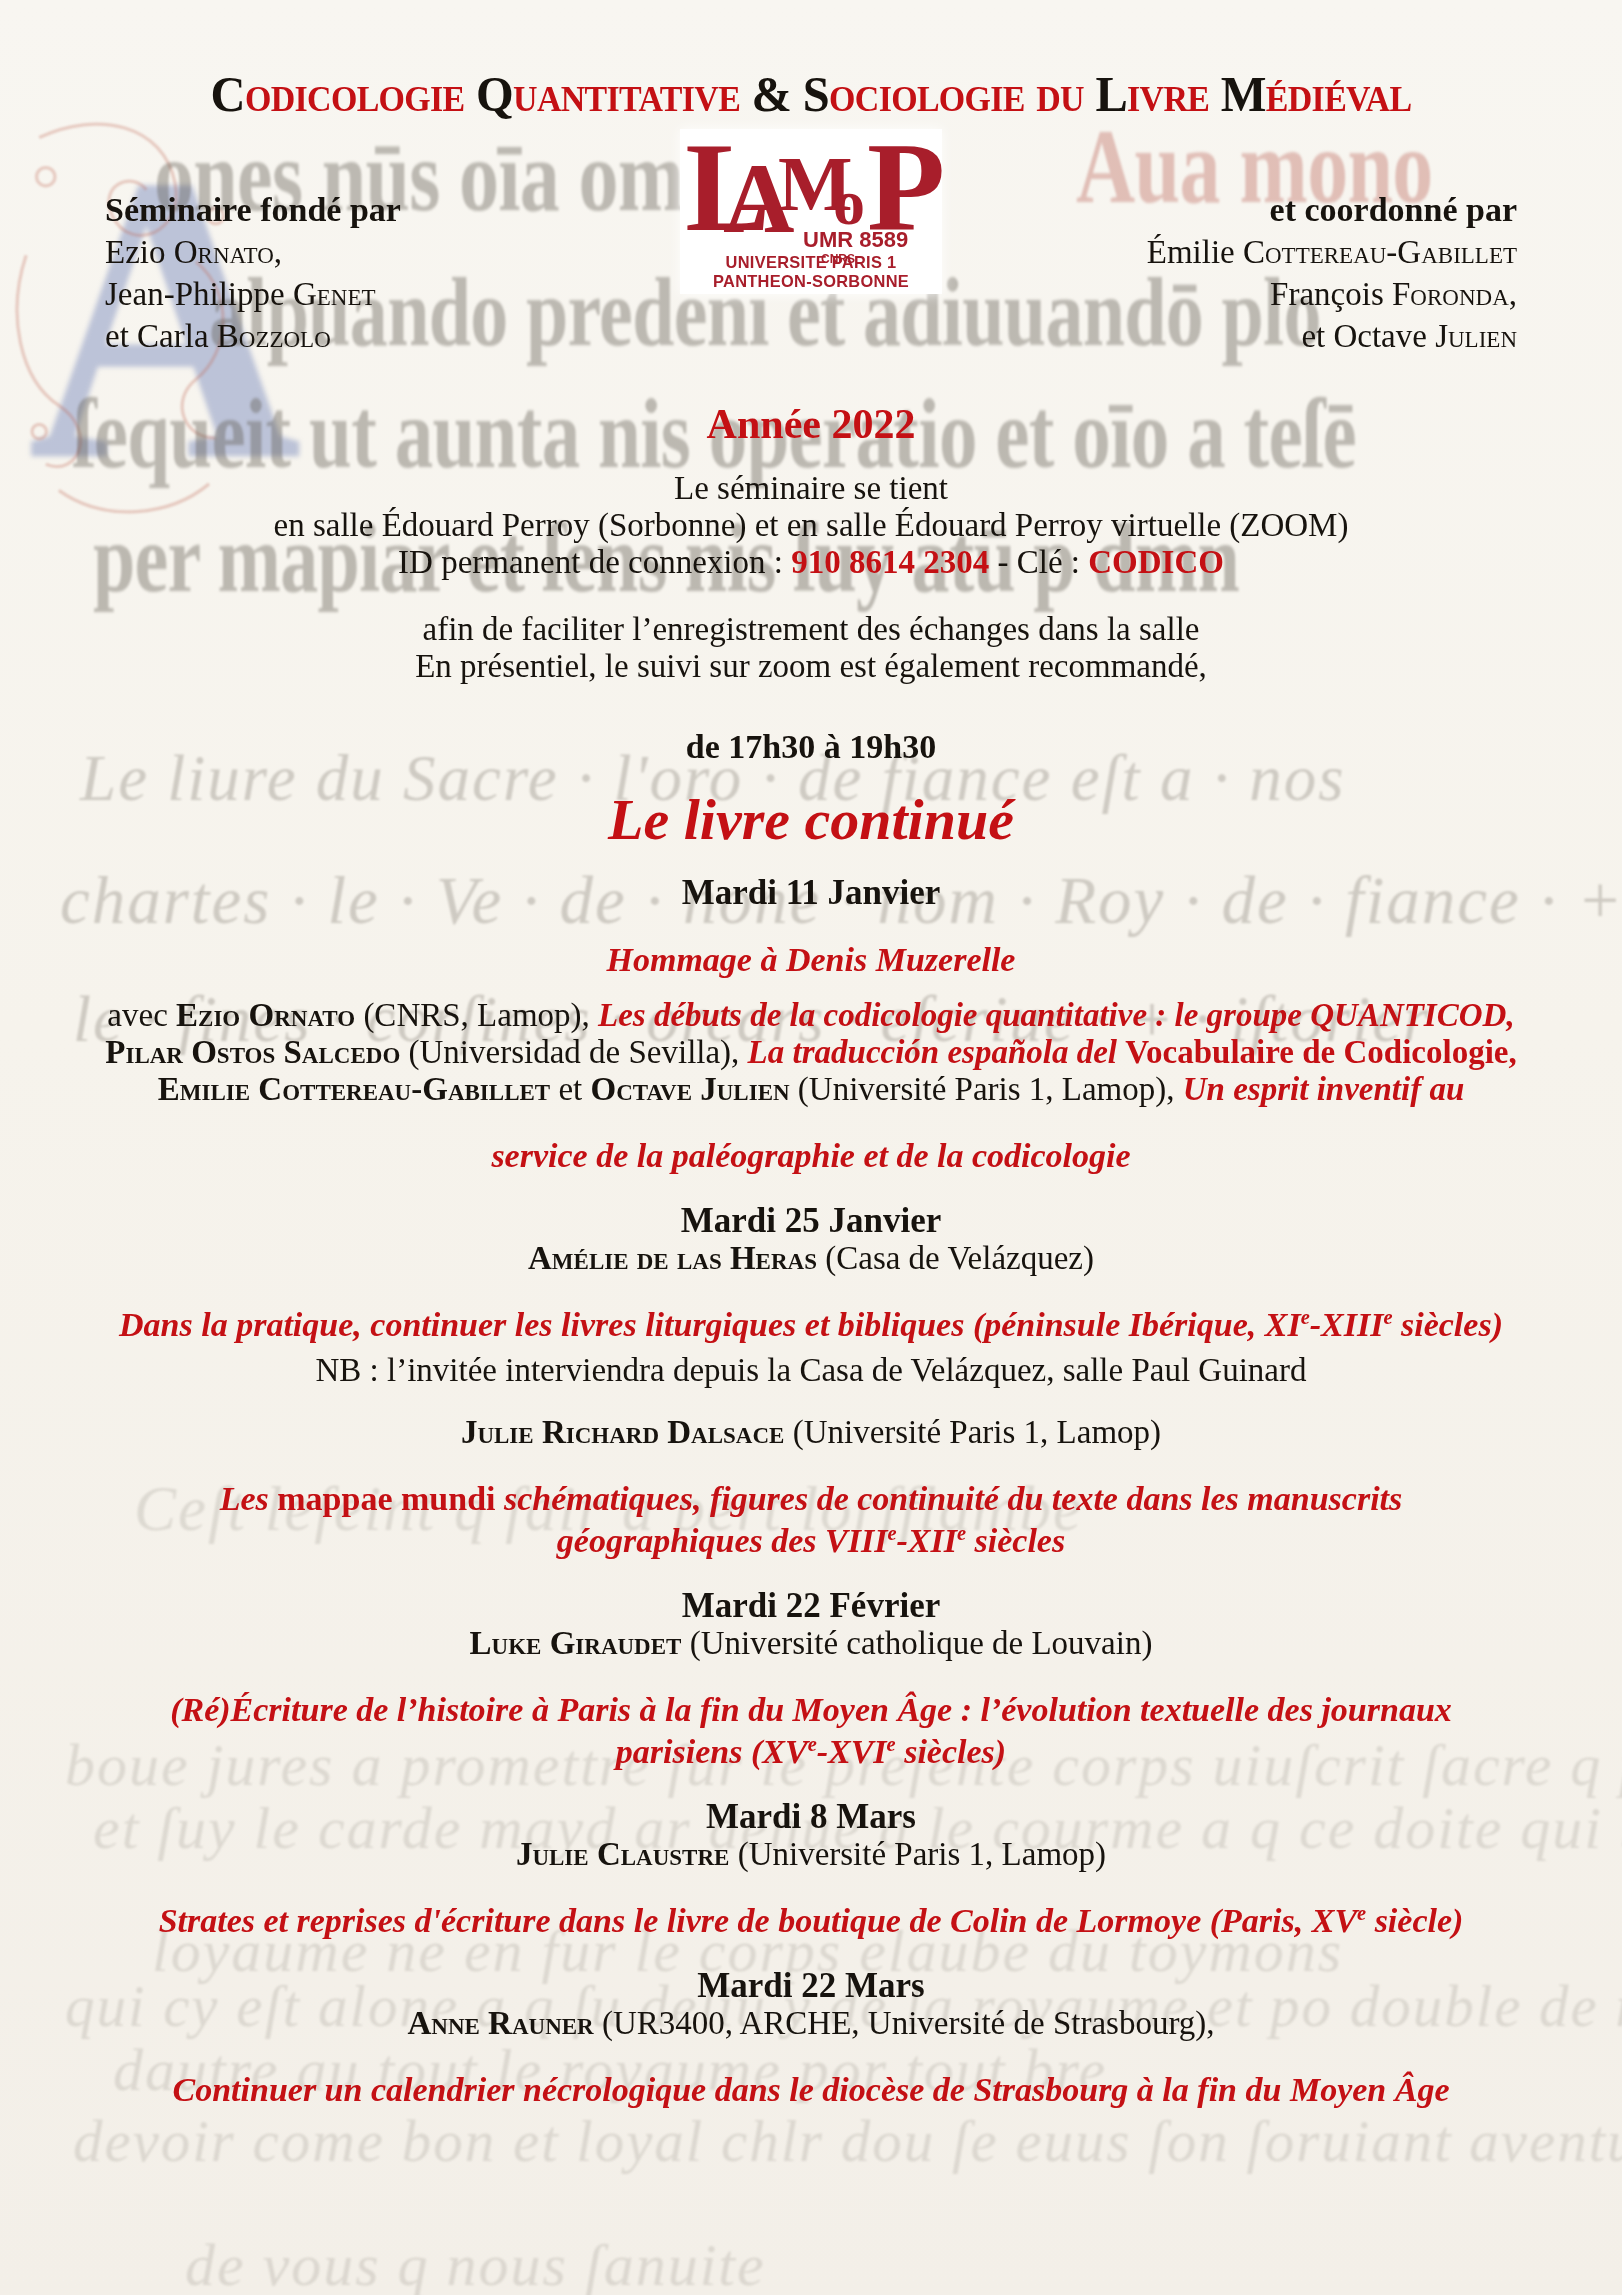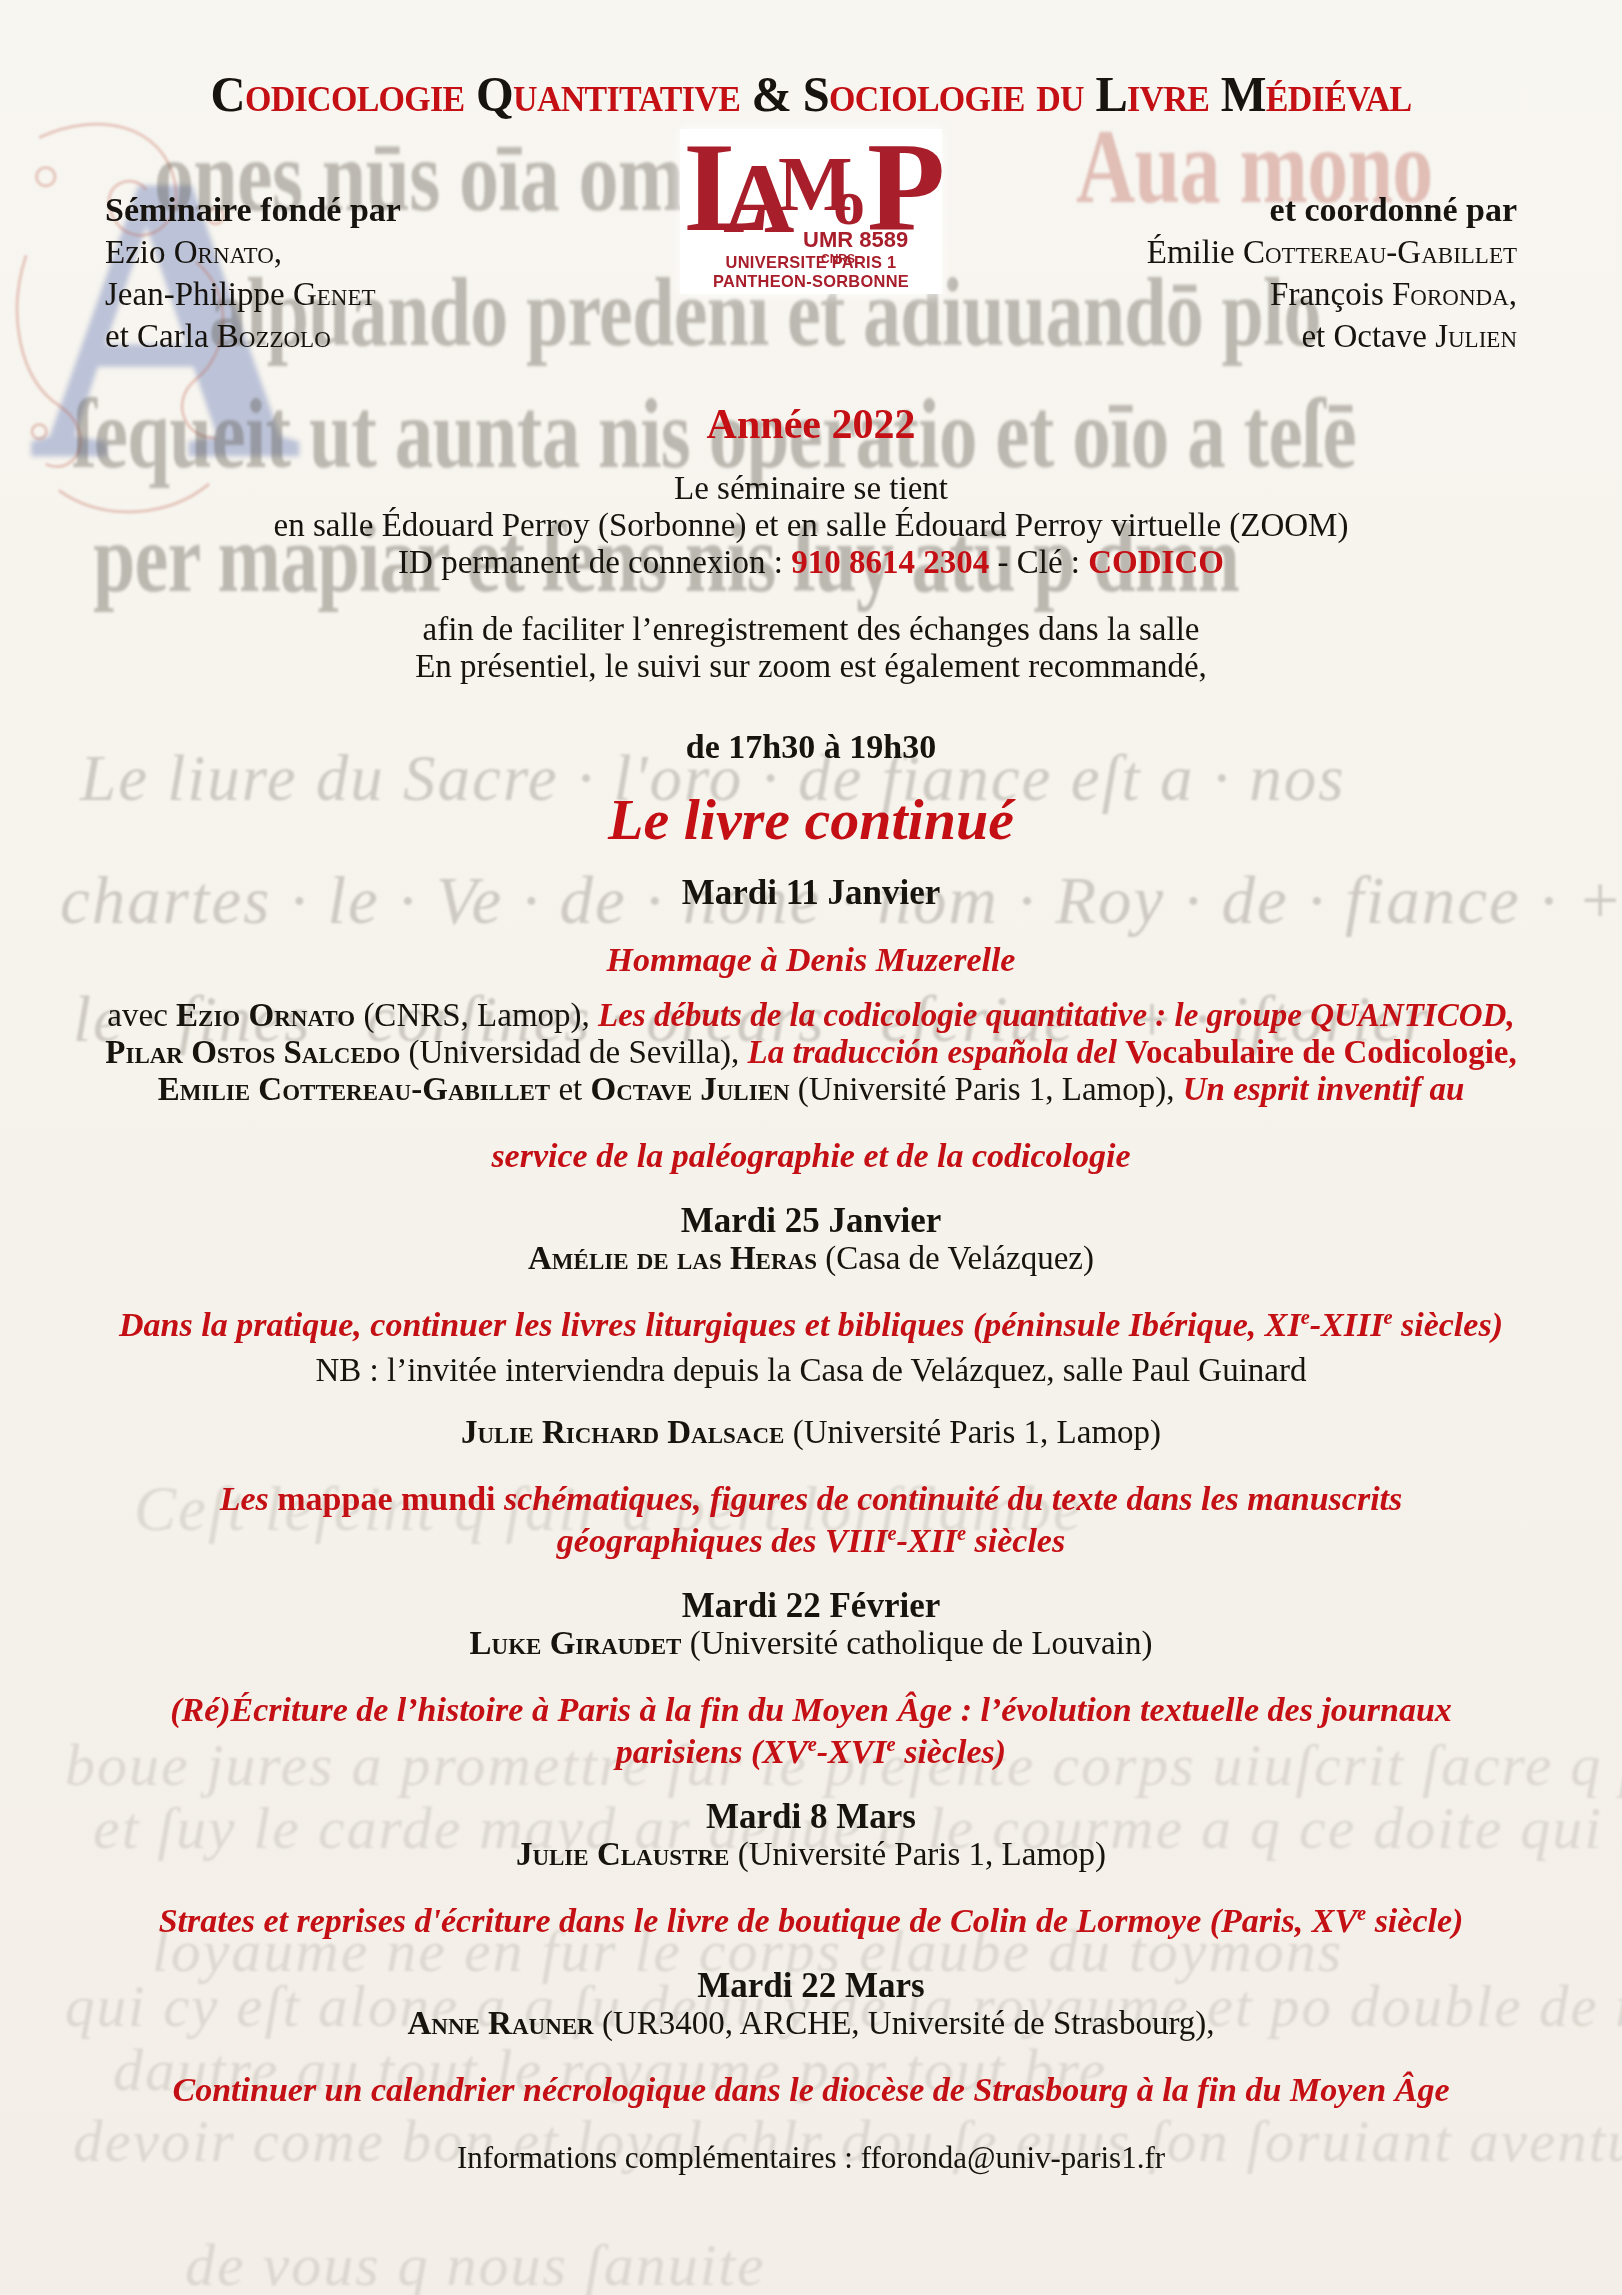--- a/index.html
+++ b/index.html
@@ -220,19 +220,16 @@
           <div class="line body-line"><span class="seg-n">Julie Claustre</span><span class="seg-p"> (Université Paris 1, Lamop)</span></div>
           <div class="line title-line"><span class="seg-ti">Strates et reprises d'écriture dans le livre de boutique de Colin de Lormoye (Paris, XV<sup>e</sup> siècle)</span></div>
         </div>
         <div class="session">
           <div class="s-date">Mardi 22 Mars</div>
           <div class="line body-line"><span class="seg-n">Anne Rauner</span><span class="seg-p"> (UR3400, ARCHE, Université de Strasbourg),</span></div>
           <div class="line title-line"><span class="seg-ti">Continuer un calendrier nécrologique dans le diocèse de Strasbourg à la fin du Moyen Âge</span></div>
         </div>
       </div>
 
-    <div class="footer">
-      <span>Informations complémentaires : </span><span class="email">fforonda@univ-paris1.fr</span>
-    </div>
 
   </div>
 </div>
 
 
 </body></html>

